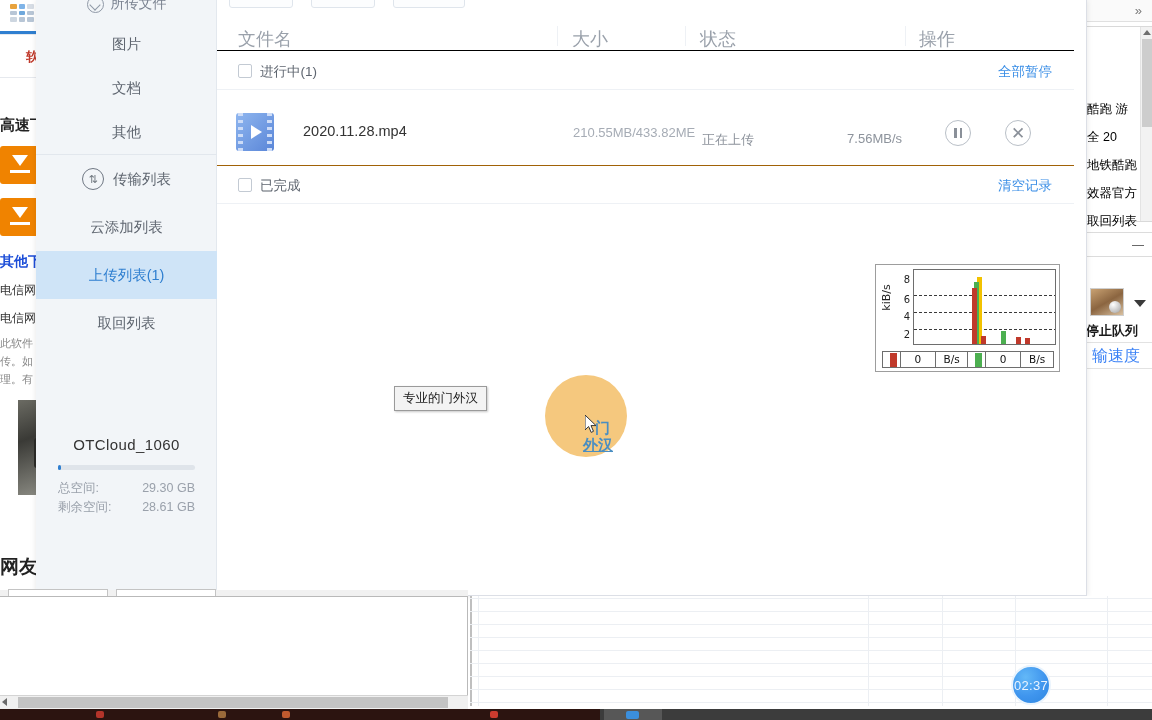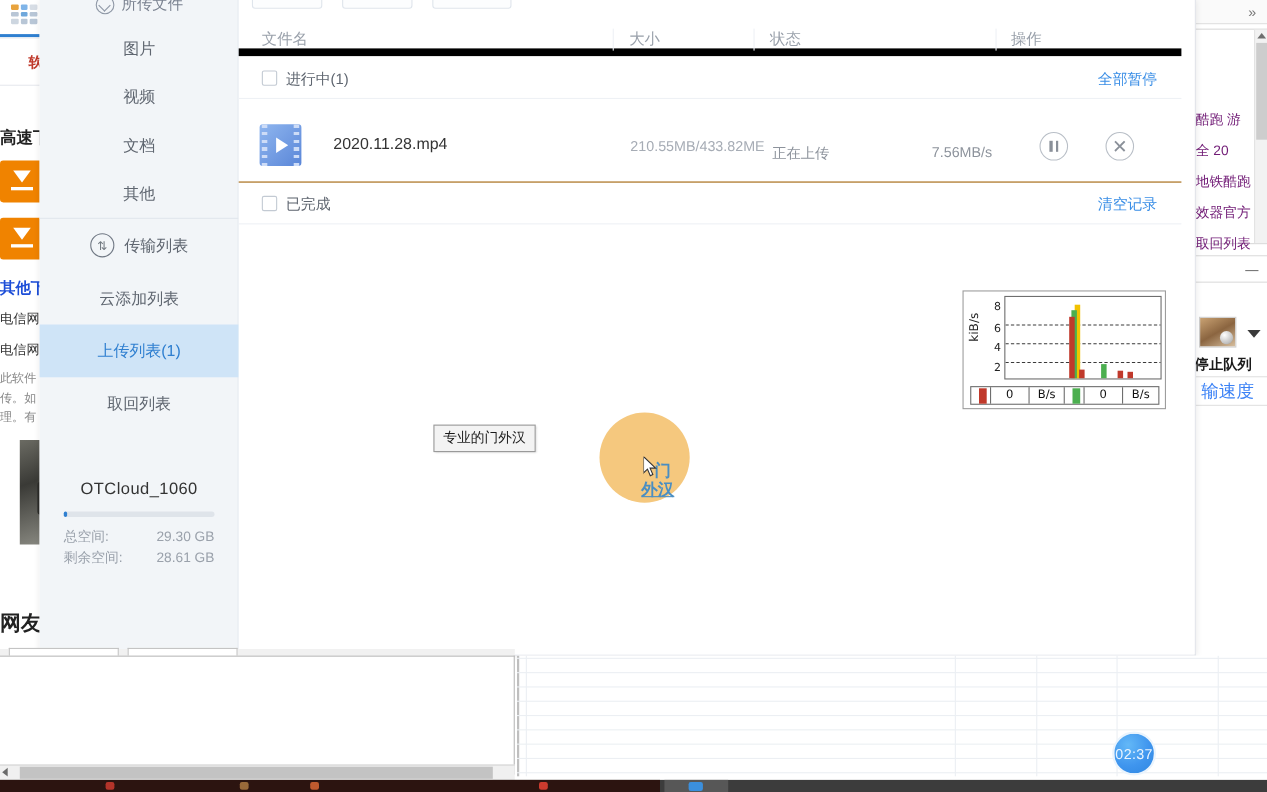--- a/index.html
+++ b/index.html
@@ -91,21 +91,21 @@
     position:absolute; left:1086px; top:0; width:66px; height:600px;
     background:#ffffff; overflow:hidden; font-size:12px; color:#333;
   }
   .rb-topbar { position:absolute; left:0; top:0; width:66px; height:22px; background:#fafafa; border-bottom:1px solid #e0e0e0; }
   .rb-chev { position:absolute; right:10px; top:3px; color:#7a7a7a; font-size:13px;}
   .rb-listbox { position:absolute; left:0; top:26px; width:66px; height:196px; border:1px solid #d9d9d9; border-right:none; background:#fff;}
   .rb-scroll { position:absolute; right:0; top:0; width:12px; height:194px; background:#f2f2f2; border-left:1px solid #e3e3e3;}
   .rb-scroll .up { position:absolute; left:2px; top:3px; width:0;height:0;
     border-left:4px solid transparent;border-right:4px solid transparent;border-bottom:5px solid #6f6f6f;}
   .rb-scroll .thumb { position:absolute; left:1px; top:12px; width:10px; height:88px; background:#cdcdcd;}
-  .rb-row { position:absolute; left:0; width:52px; white-space:nowrap; font-size:12.5px; color:#701a75;}
+  .rb-row { position:absolute; left:0; width:52px; white-space:nowrap; font-size:12.5px; color:#000000;}
   .rb-sep { position:absolute; left:0; top:232px; width:66px; height:1px; background:#dcdcdc;}
   .rb-minus { position:absolute; right:8px; top:238px; color:#555; font-size:12px;}
   .rb-sep2 { position:absolute; left:0; top:256px; width:66px; height:1px; background:#dcdcdc;}
   .rb-thumbimg {
     position:absolute; left:4px; top:288px; width:34px; height:28px; border:1px solid #cfcfcf;
     background: linear-gradient(150deg,#c9a273 0%,#8b6540 50%,#d8c0a0 100%);
   }
   .rb-thumbimg:after{ content:""; position:absolute; right:2px; bottom:2px; width:12px;height:12px;border-radius:50%;
     background: radial-gradient(circle at 35% 30%, #fff 0%, #bdbdbd 70%, #8a8a8a 100%);}
   .rb-caret { position:absolute; right:6px; top:300px; width:0;height:0;
@@ -164,21 +164,21 @@
 
   
   .nd-main { flex:1; position:relative; background:#ffffff; }
   .nd-toolbar { position:absolute; left:0; top:-12px; height:24px; width:100%; }
   .tb-btn {
     position:absolute; top:0; height:20px; background:#fcfdfe;
     border:1px solid #dfe5ec; border-radius:3px;
   }
   .nd-table-head {
     position:absolute; left:0; top:24px; width:857px; height:27px;
-    border-bottom:7px solid #000000; color:#9aa1ab; font-size:14px;
+    border-bottom:1px solid #000000; color:#9aa1ab; font-size:18px;
   }
   .nd-table-head > div { position:absolute; top:3px; }
   .th-sep { position:absolute; top:2px; width:1px; height:20px; background:#eef1f5; }
 
   .nd-group {
     position:absolute; left:0; width:857px; height:38px;
     border-bottom:1px solid #eef1f5;
   }
   .nd-group .cb {
     position:absolute; left:21px; top:12px; width:14px; height:14px;
@@ -323,23 +323,20 @@
   <div class="netdisk">
 
     <div class="nd-side">
       <div class="side-top-item">
         <span class="chev-badge"></span>
         <span>所传文件</span>
       </div>
       <div style="position:absolute; left:0; top:22px; width:181px;">
         <div class="side-sub">
           <span>图片</span>
-        </div>
-        <div class="side-sub">
-          <span>视频</span>
         </div>
         <div class="side-sub">
           <span>文档</span>
         </div>
         <div class="side-sub">
           <span>其他</span>
         </div>
         <div class="side-divider"></div>
         <div class="side-item">
           <span class="transfer-icon">⇅</span>

